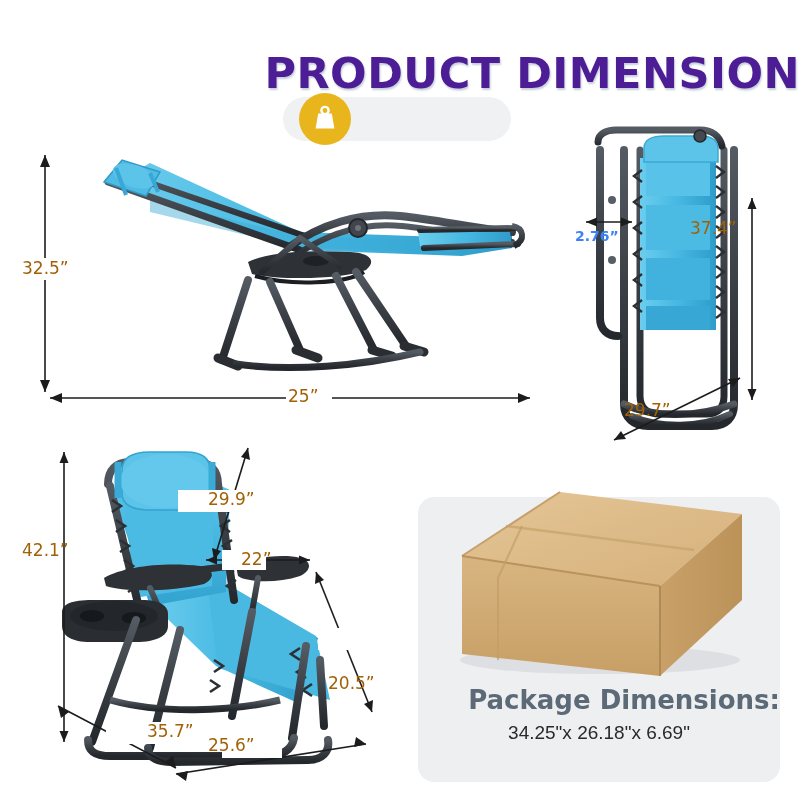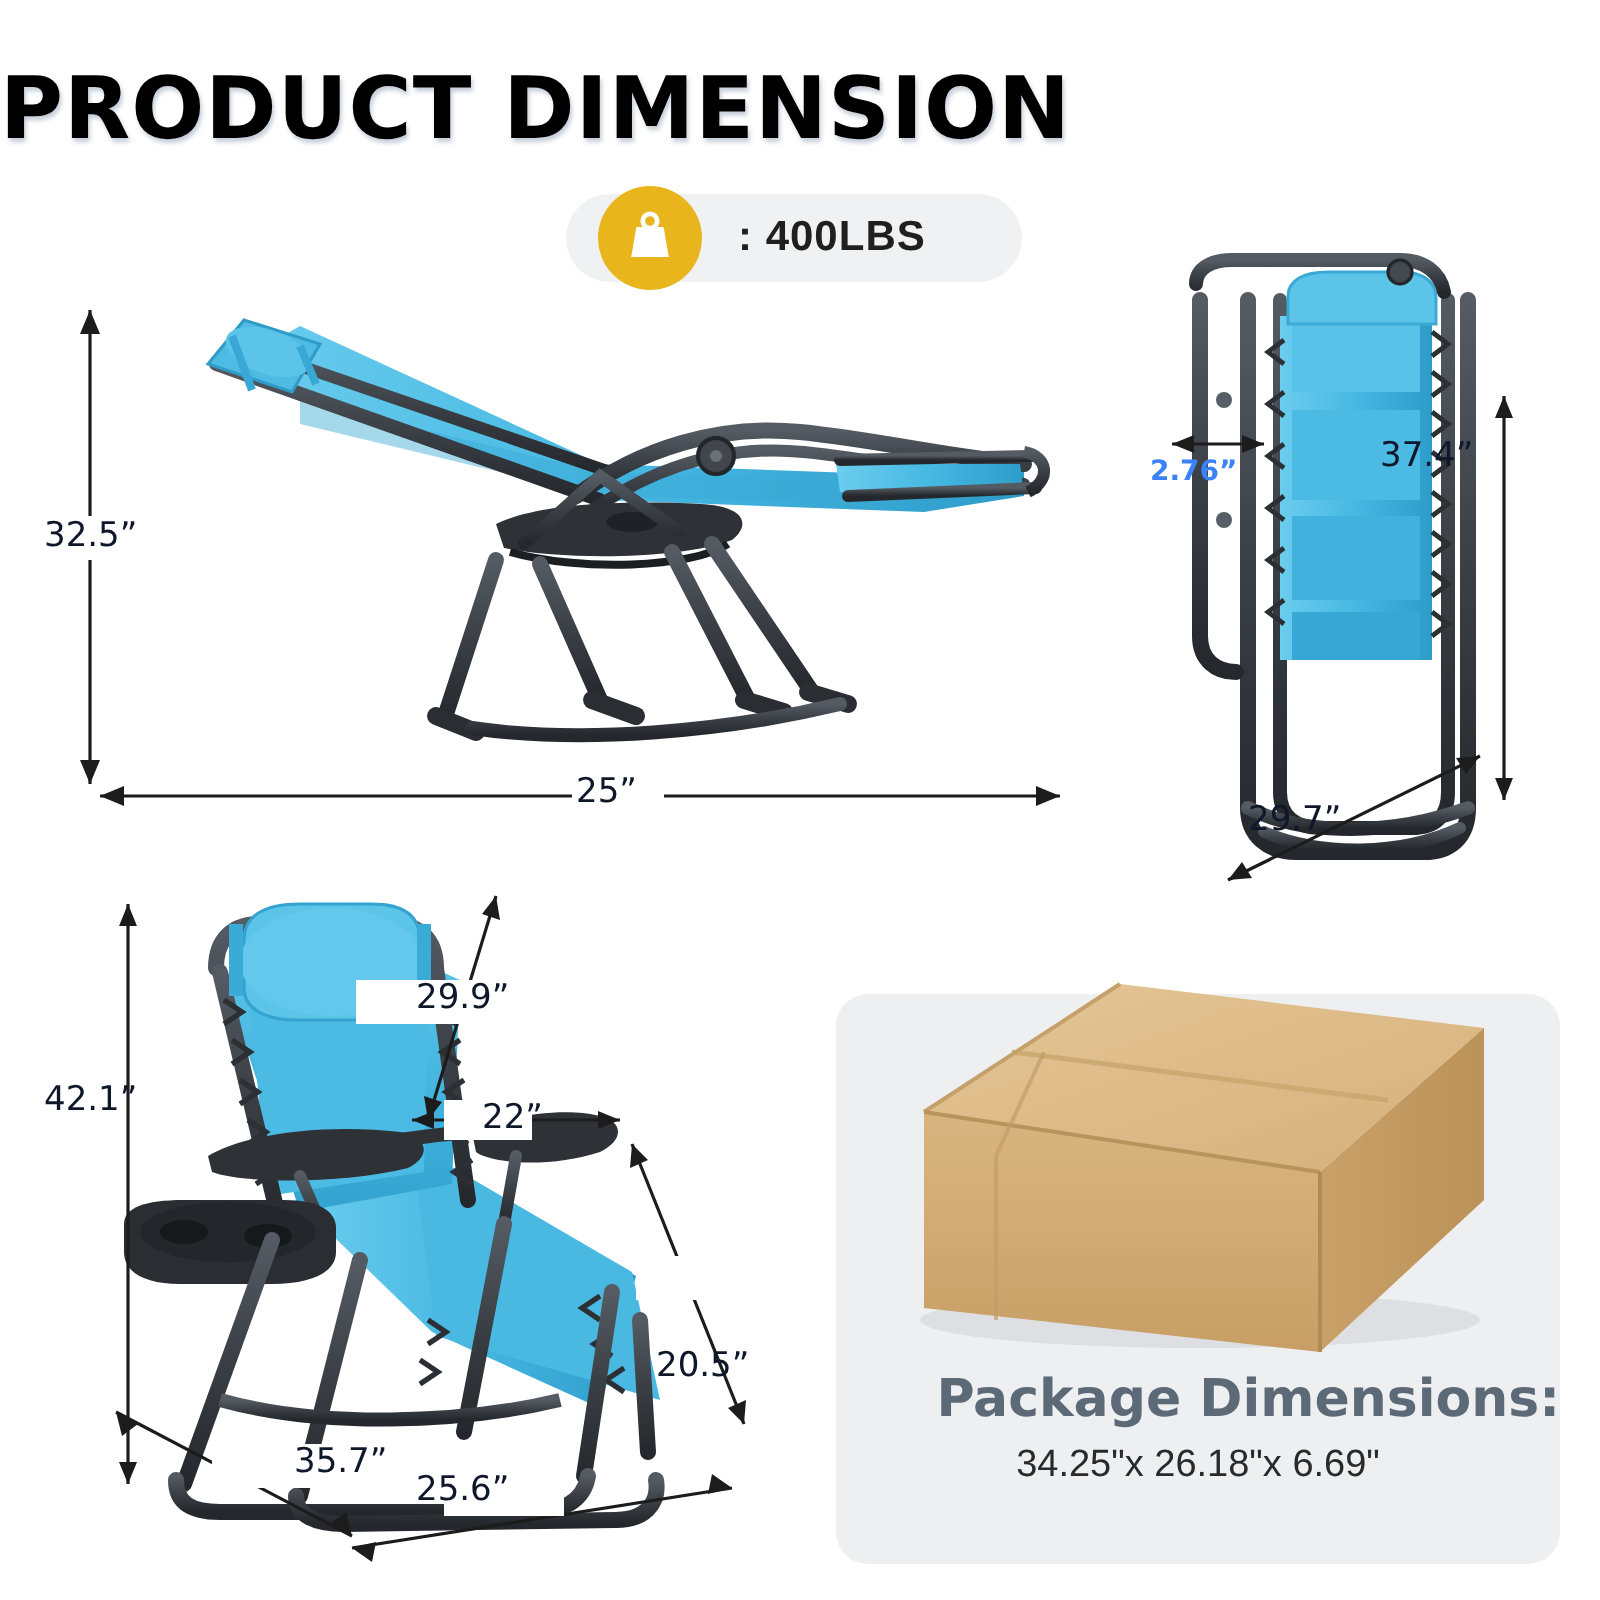--- a/index.html
+++ b/index.html
@@ -16,27 +16,27 @@
     width: 800px;
     height: 800px;
     background: #ffffff;
     overflow: hidden;
   }
 
   
   #title {
     position: absolute;
     left: 0;
-    top: 30px;
+    top: 48px;
     width: 800px;
-    text-align: left;
+    text-align: right;
     font-size: 43px;
     font-weight: bold;
     letter-spacing: 0.5px;
-    color: #000000;
+    color: #4c1d95;
     text-shadow: 1px 2px 2px rgba(150,165,185,0.55);
     font-family: "DejaVu Sans", sans-serif;
   }
 
   
   #weight-badge {
     position: absolute;
     left: 283px;
     top: 97px;
     width: 228px;
@@ -69,21 +69,21 @@
     color: #1f1f1f;
     font-family: "Liberation Sans", sans-serif;
     letter-spacing: 0.5px;
   }
 
   
   .dim {
     position: absolute;
     font-family: "DejaVu Sans", sans-serif;
     font-size: 17px;
-    color: #0f172a;
+    color: #a16207;
     white-space: nowrap;
   }
   .dim.small { font-size: 14px; }
 
   svg.overlay {
     position: absolute;
     left: 0; top: 0;
     width: 800px; height: 800px;
     pointer-events: none;
   }
@@ -127,21 +127,20 @@
 
   <div id="title">PRODUCT DIMENSION</div>
 
   <div id="weight-badge">
     <div id="weight-icon-circle">
       <svg width="34" height="34" viewBox="0 0 34 34" aria-hidden="true">
         <circle cx="17" cy="8.5" r="3.6" fill="none" stroke="#ffffff" stroke-width="2.4"></circle>
         <path d="M10.2 11.5 L23.8 11.5 L26.4 26.5 L7.6 26.5 Z" fill="#ffffff"></path>
       </svg>
     </div>
-    <div id="weight-text">: 400LBS</div>
   </div>
 
   <svg class="overlay" viewBox="0 0 800 800">
     <defs>
       <linearGradient id="fabBlue" x1="0" y1="0" x2="0" y2="1">
         <stop offset="0%" stop-color="#5fc6ea"></stop>
         <stop offset="55%" stop-color="#45b6e0"></stop>
         <stop offset="100%" stop-color="#32a3cf"></stop>
       </linearGradient>
       <linearGradient id="fabBlue2" x1="0" y1="0" x2="1" y2="0">

